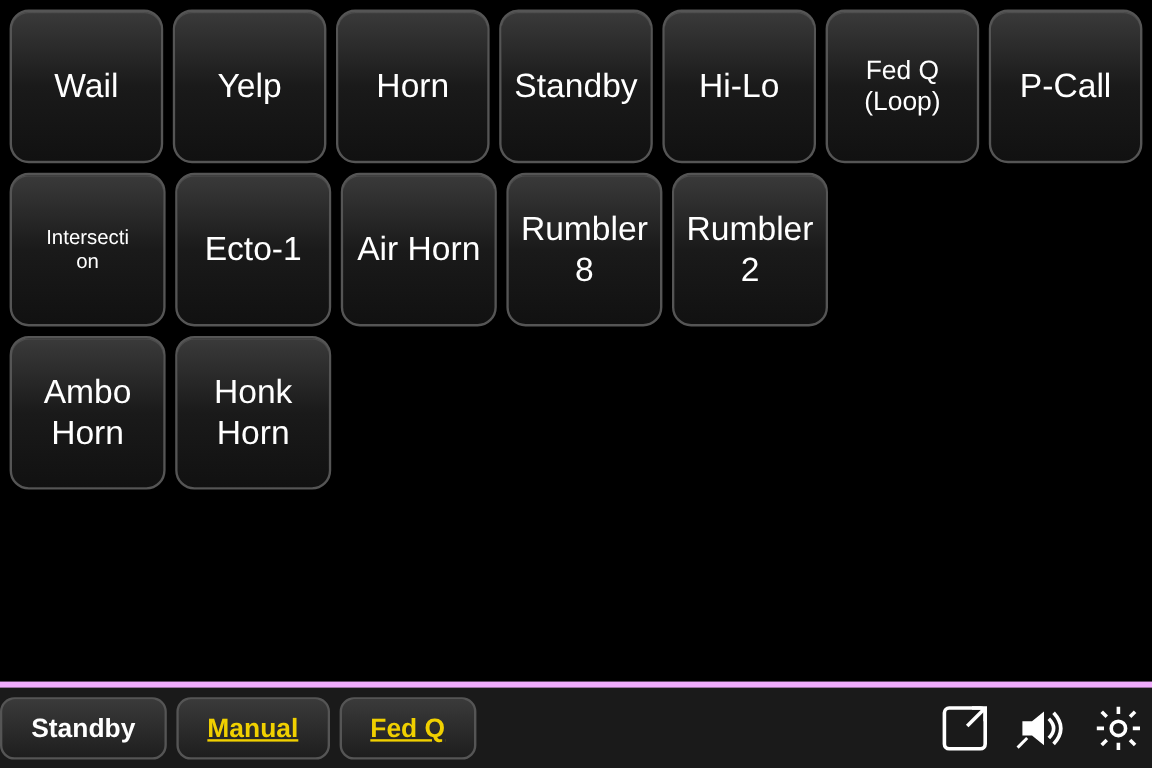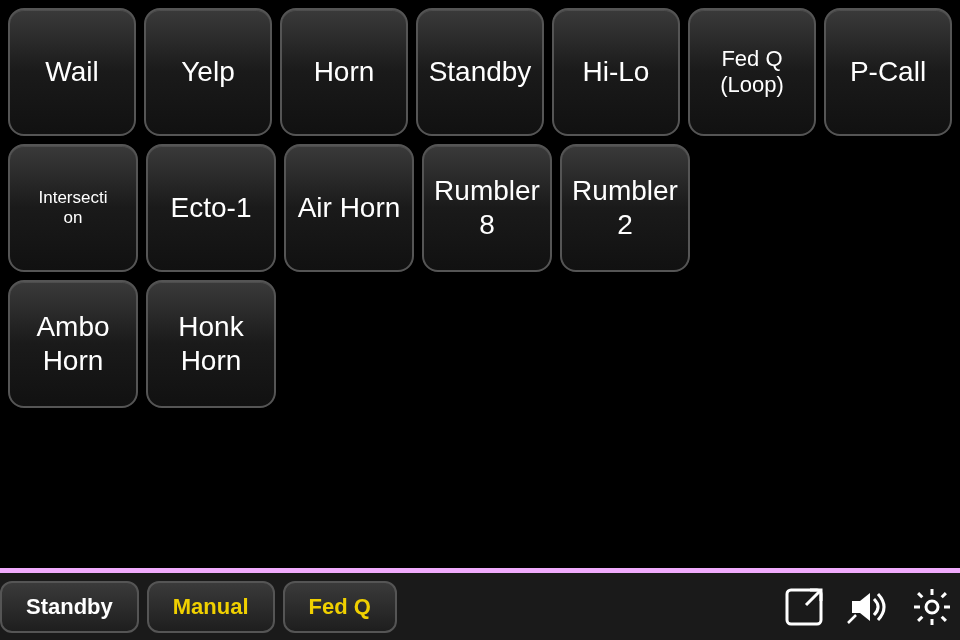--- a/index.html
+++ b/index.html
@@ -70,20 +70,21 @@
       cursor: pointer;
       display: flex;
       align-items: center;
       justify-content: center;
       min-width: 110px;
     }
 
     .mode-btn.active-yellow-bg {
       background: linear-gradient(180deg, #3a3a3a 0%, #1e1e1e 100%);
       color: #f0d000;
+      text-decoration: underline;
     }
 
     .spacer { flex: 1; }
 
     .icon-btn {
       width: 56px;
       height: 52px;
       background: transparent;
       border: none;
       cursor: pointer;

